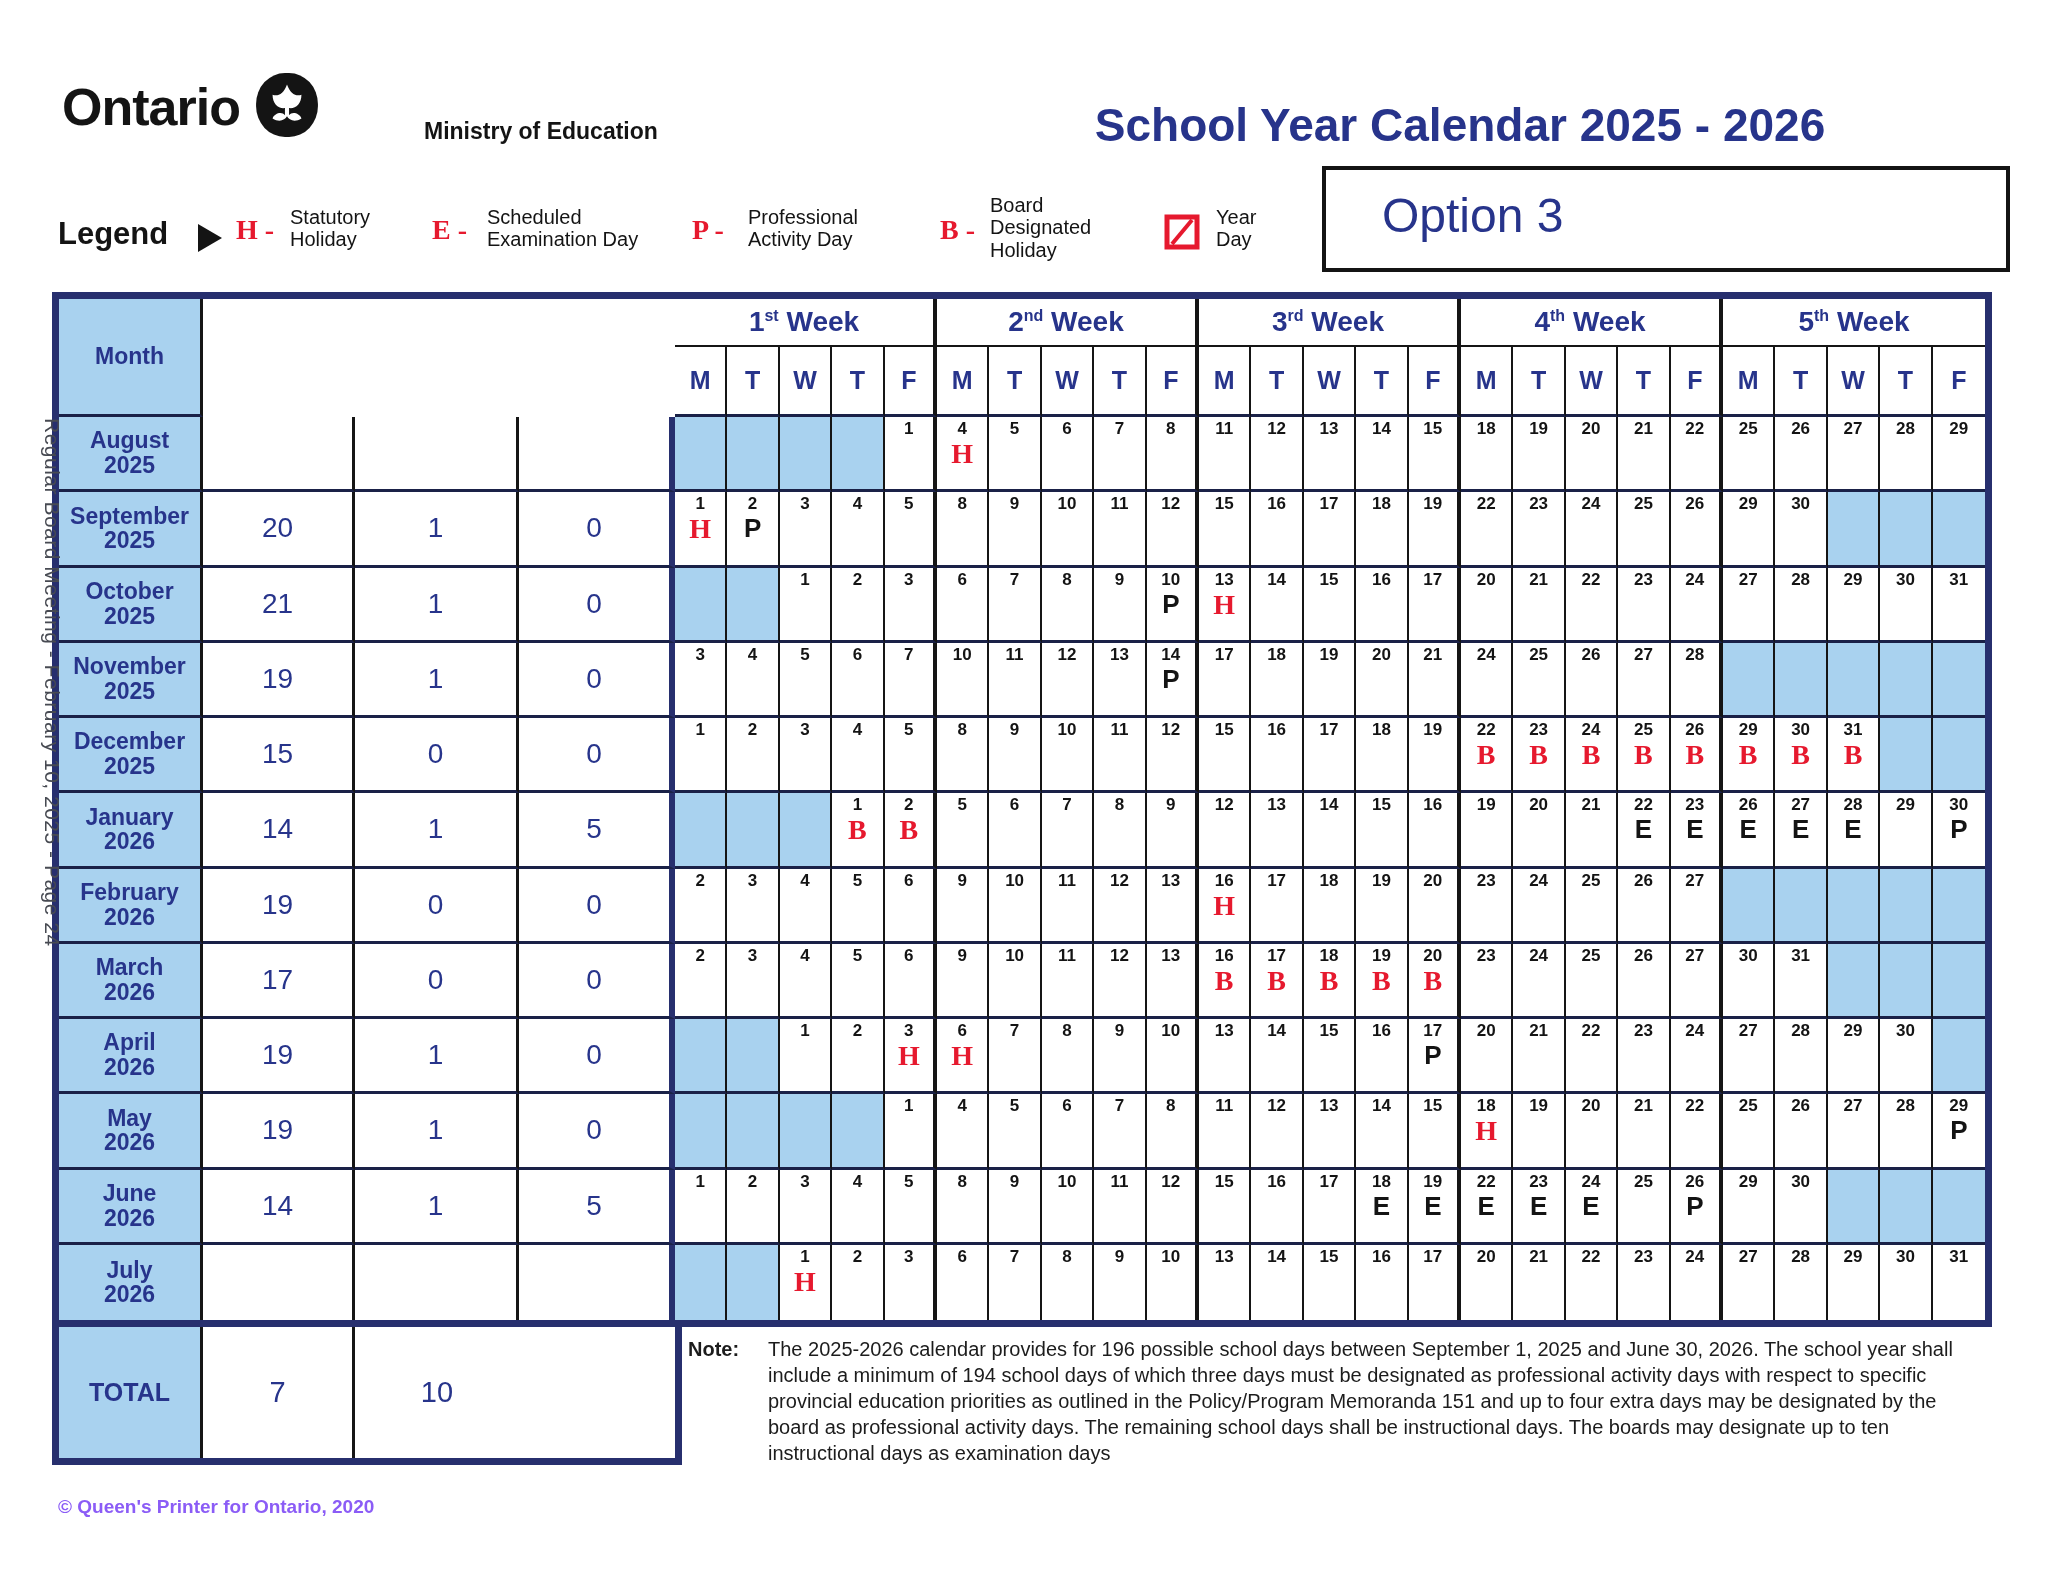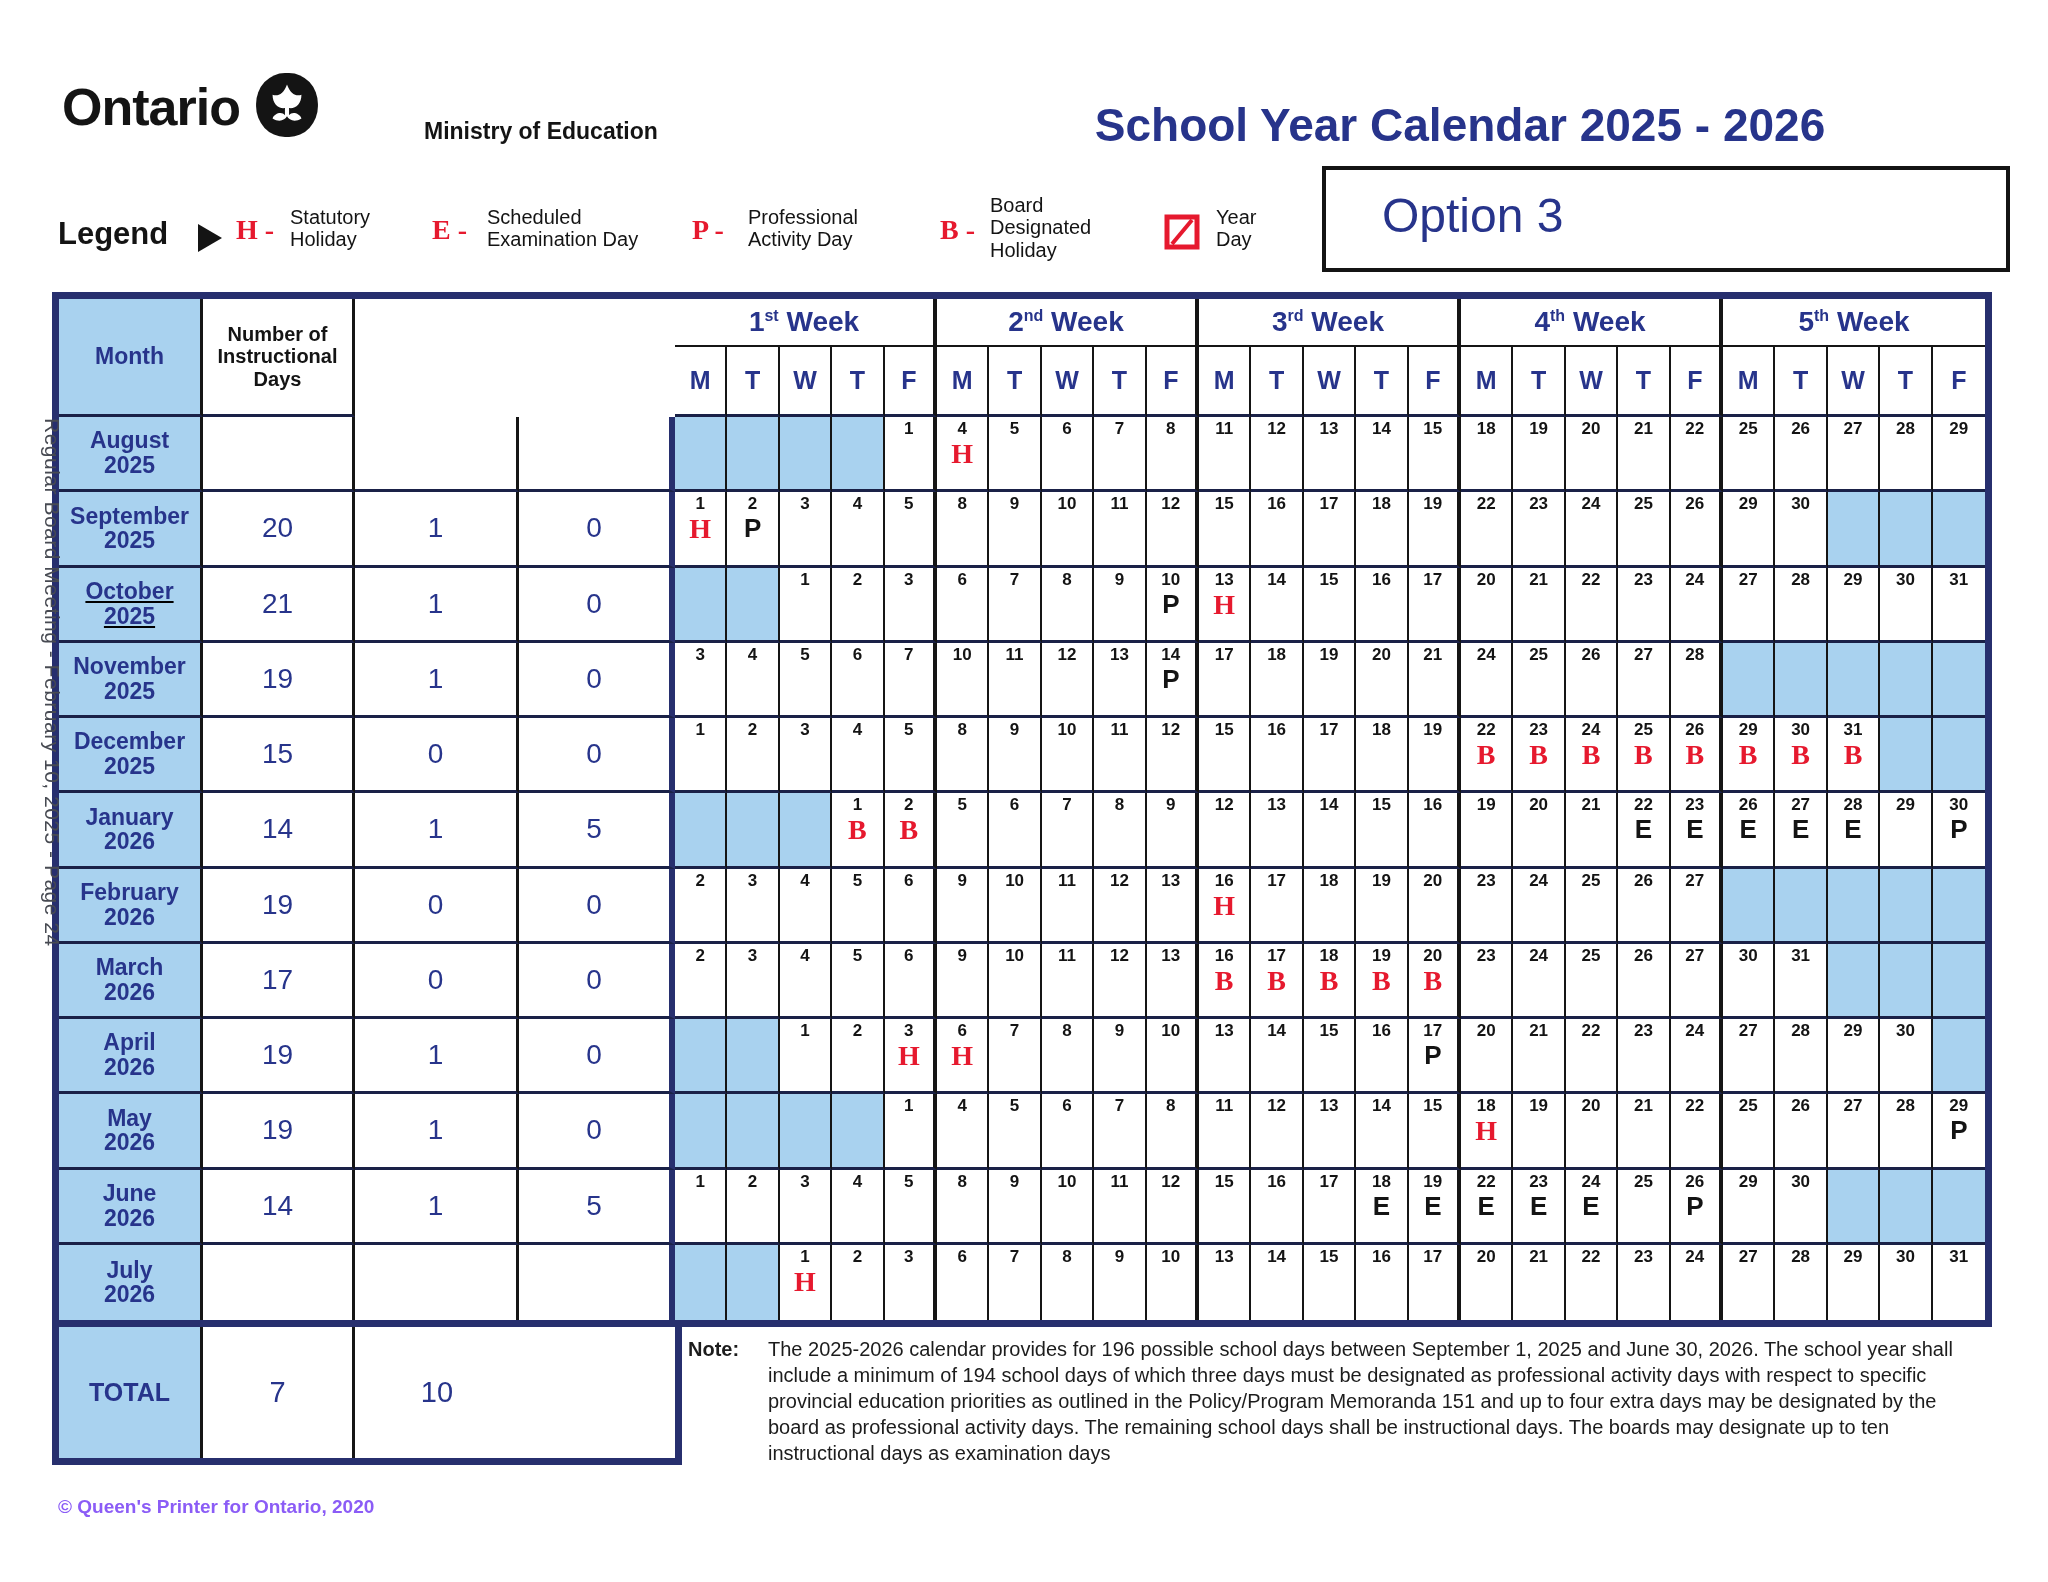--- a/index.html
+++ b/index.html
@@ -110,23 +110,20 @@
     <line x1="8" y1="30" x2="28" y2="6" stroke="#e6192e" stroke-width="4"></line>
   </svg>
 </span>
 <span class="leg-txt" style="left:1216px;top:206px;">Year
 Day</span>
 
 <div id="grid">
     <div class="c mid blue r3" style="grid-area: 1 / 1 / span 2;">
       <div class="hdr-month">Month</div>
     </div>
-    <div class="c mid r3" style="grid-area: 1 / 2 / span 2;">
-      <div class="hdr-black">Number of Instructional Days</div>
-    </div>
     <div class="c mid thinB wk" style="grid-area: 1 / 5 / auto / span 5;">
       <div class="wk-name"><span>1</span><sup>st</sup><span> Week</span></div>
     </div>
     <div class="c mid thinB wk" style="grid-area: 1 / 10 / auto / span 5;">
       <div class="wk-name"><span>2</span><sup>nd</sup><span> Week</span></div>
     </div>
     <div class="c mid thinB wk" style="grid-area: 1 / 15 / auto / span 5;">
       <div class="wk-name"><span>3</span><sup>rd</sup><span> Week</span></div>
     </div>
     <div class="c mid thinB wk" style="grid-area: 1 / 20 / auto / span 5;">
@@ -368,21 +365,21 @@
     </div>
     <div class="c " style="grid-area: 4 / 25;">
       <div class="dnum">29</div>
     </div>
     <div class="c " style="grid-area: 4 / 26;">
       <div class="dnum">30</div>
     </div>
     <div class="c  blue" style="grid-area: 4 / 27;"></div>
     <div class="c  blue" style="grid-area: 4 / 28;"></div>
     <div class="c noR blue" style="grid-area: 4 / 29;"></div>
-    <div class="c mid blue r3" style="grid-area: 5 / 1; text-decoration: underline;">
+    <div class="c mid blue r3" style="grid-area: 5 / 1;">
       <div class="mname">October</div>
       <div class="mname">2025</div>
     </div>
     <div class="c mid r3" style="grid-area: 5 / 2;">
       <div class="cnt">21</div>
     </div>
     <div class="c mid r3" style="grid-area: 5 / 3;">
       <div class="cnt">1</div>
     </div>
     <div class="c mid navR" style="grid-area: 5 / 4;">

